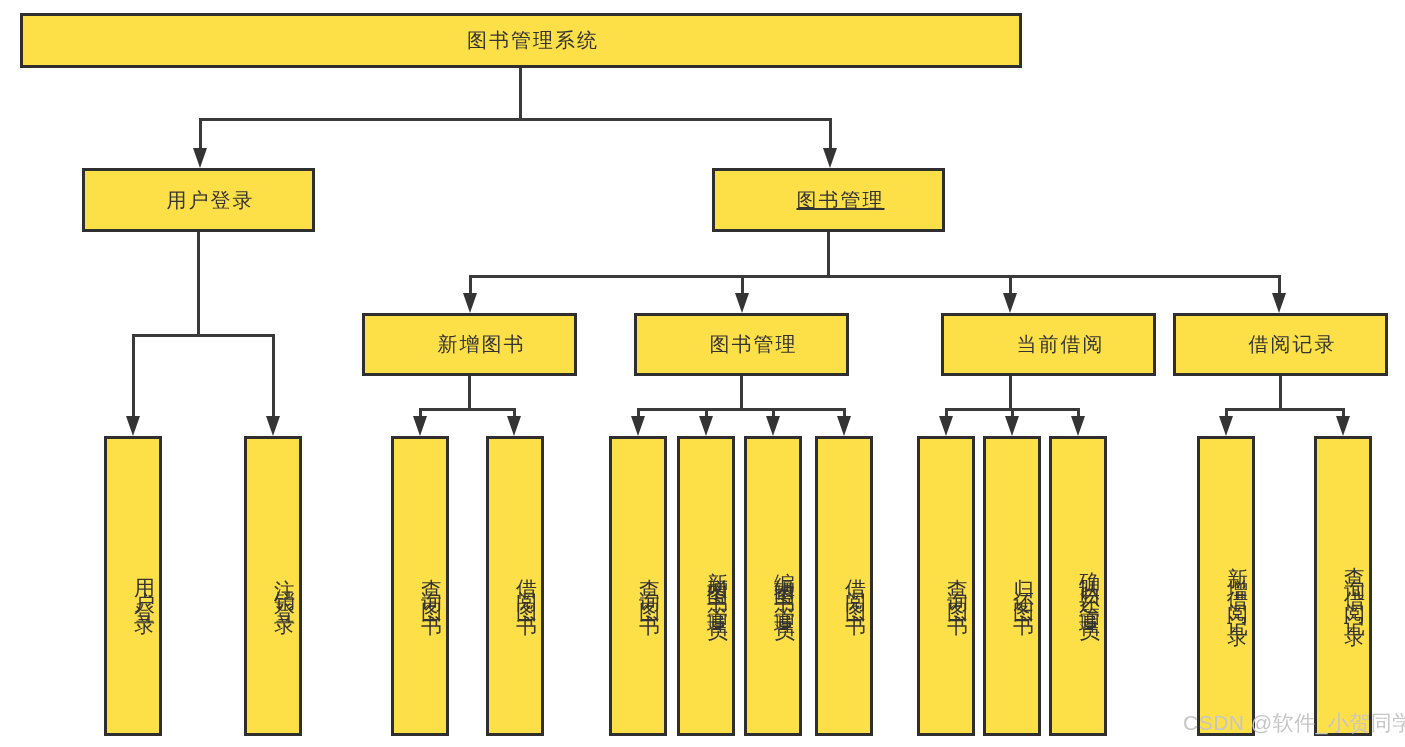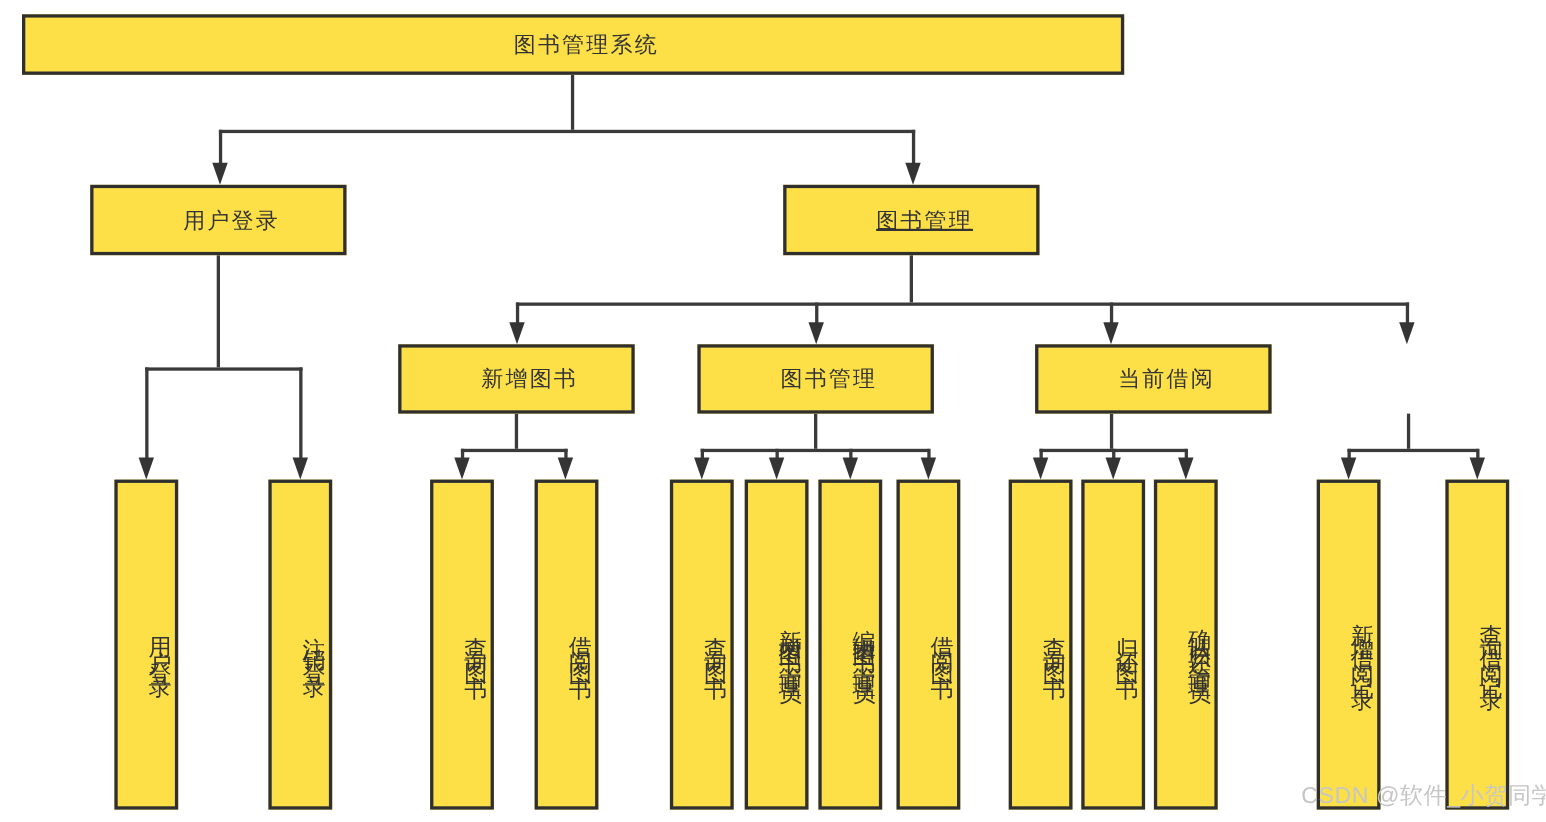--- a/index.html
+++ b/index.html
@@ -72,20 +72,23 @@
   <div class="arrowhead" style="left:1272px;top:293px;"></div>
 
   <div class="box" style="left:362px;top:313px;width:215px;height:63px;">
     <span>新增图书</span>
   </div>
   <div class="box" style="left:634px;top:313px;width:215px;height:63px;">
     <span>图书管理</span>
   </div>
   <div class="box" style="left:941px;top:313px;width:215px;height:63px;">
     <span>当前借阅</span>
+  </div>
+  <div class="box" style="left:1173px;top:313px;width:215px;height:63px;">
+    <span>借阅记录</span>
   </div>
 
   <div class="vline" style="left:468px;top:376px;height:32px;"></div>
   <div class="hline" style="left:419px;top:408px;width:97px;"></div>
   <div class="vline" style="left:419px;top:408px;height:16px;"></div>
   <div class="arrowhead" style="left:413px;top:416px;"></div>
   <div class="vline" style="left:513px;top:408px;height:16px;"></div>
   <div class="arrowhead" style="left:507px;top:416px;"></div>
 
   <div class="vline" style="left:740px;top:376px;height:32px;"></div>

